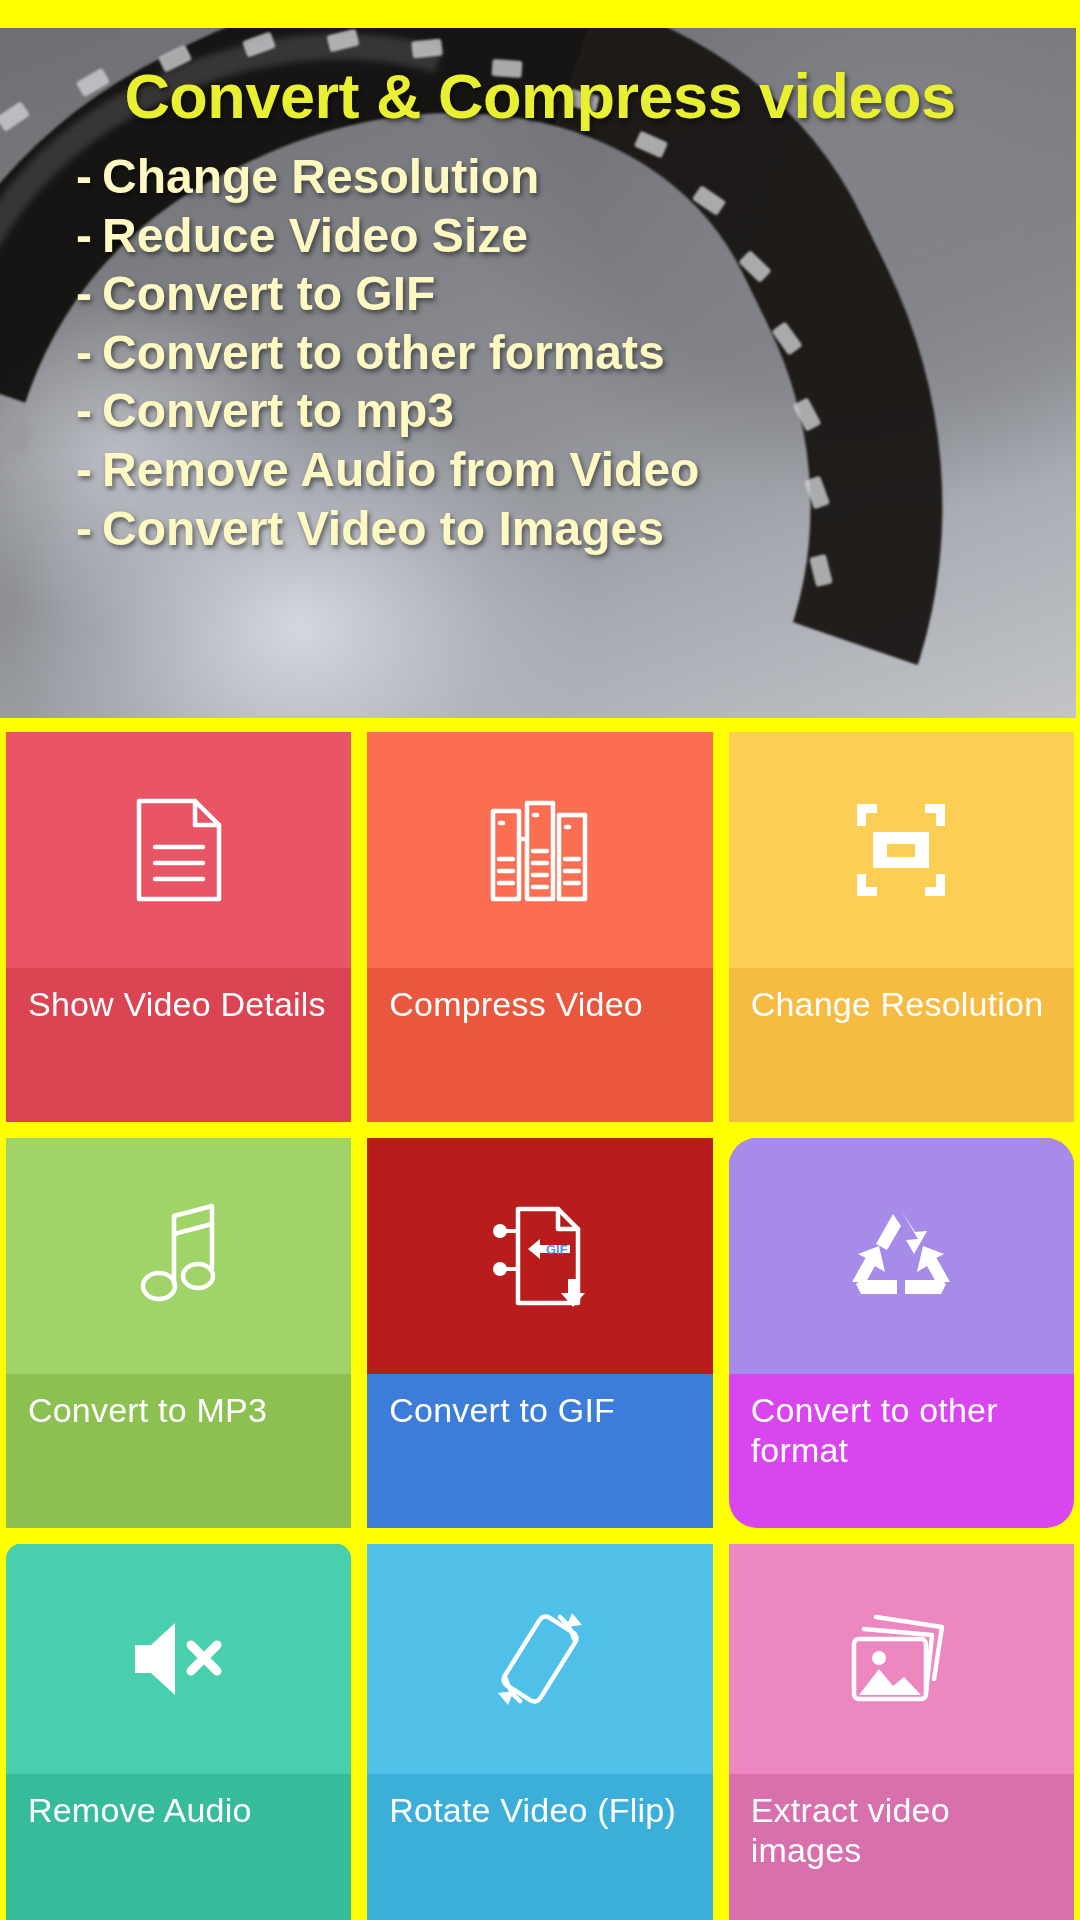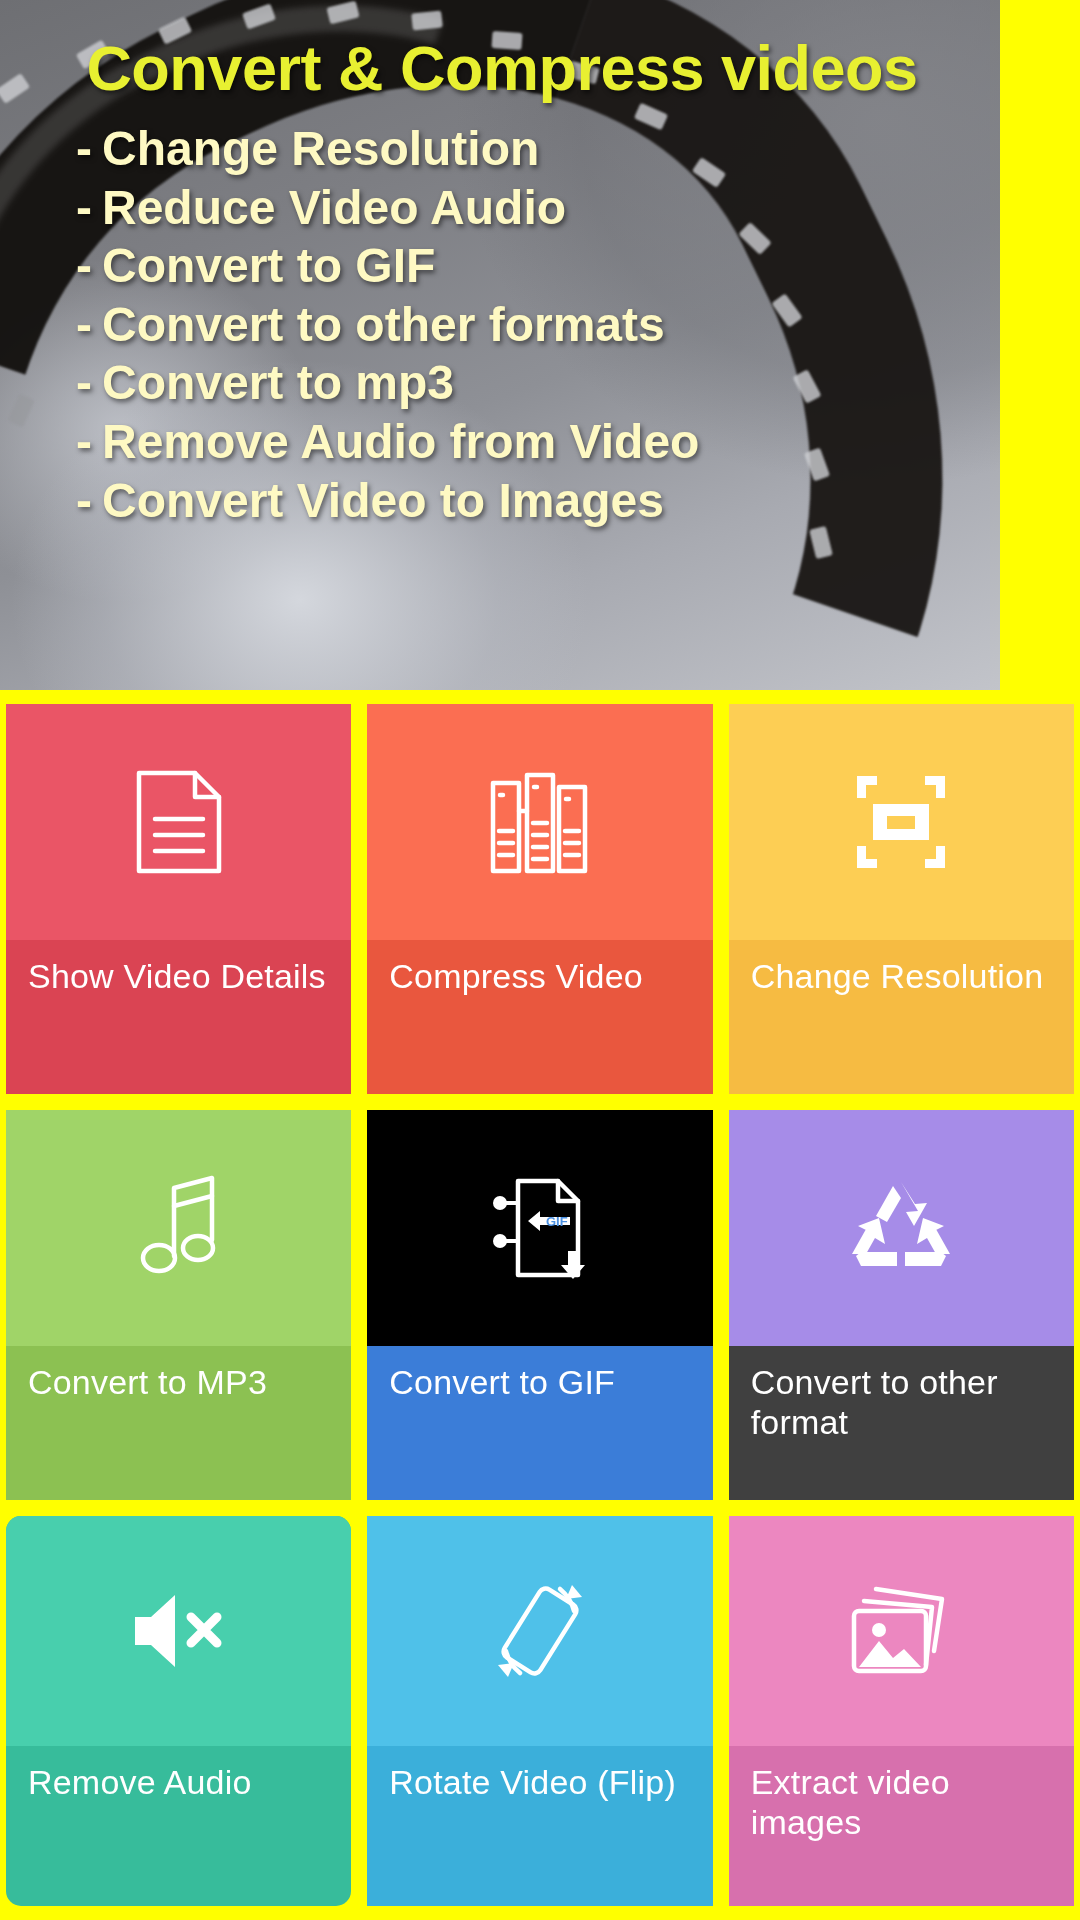--- a/index.html
+++ b/index.html
@@ -6,24 +6,25 @@
   html, body {
     width:1080px; height:1920px;
     font-family:"Liberation Sans", sans-serif;
     background:#ffff00;
     overflow:hidden;
   }
 
   
   .hero{
     position:relative;
-    width:1000px;
+    width:1076px;
     height:690px;
     overflow:hidden;
     background:#7b7b7d;
+    margin-top:28px;
   }
   .hero-bg{
     position:absolute; inset:0;
     background:
       
       radial-gradient(ellipse 360px 300px at 300px 600px, rgba(215,218,224,0.95) 0%, rgba(185,188,196,0.45) 55%, rgba(150,152,160,0) 80%),
       radial-gradient(ellipse 260px 230px at 120px 430px, rgba(205,208,215,0.75) 0%, rgba(180,182,190,0) 75%),
       
       radial-gradient(ellipse 500px 430px at 880px 120px, rgba(130,131,136,0.85) 0%, rgba(92,93,98,0.25) 60%, rgba(70,70,75,0) 85%),
       linear-gradient(160deg,#6e6f73 0%, #7d7e83 30%, #8e9096 55%, #a8aab1 75%, #c2c4ca 100%);
@@ -162,21 +163,21 @@
     <div class="perf" style="left:982px;  top:606px; transform:rotate(70deg);"></div>
     <div class="perf" style="left:986px;  top:684px; transform:rotate(76deg);"></div>
 
     <div class="perf d" style="left:186px;  top:552px; transform:rotate(-66deg);"></div>
   </div>
 
   <div class="hero-txt">
     <div class="hero-title">Convert &amp; Compress videos</div>
     <div class="hero-list">
         <div class="hero-li"><span class="dash">-</span><span>Change Resolution</span></div>
-        <div class="hero-li"><span class="dash">-</span><span>Reduce Video Audio</span></div>
+        <div class="hero-li"><span class="dash">-</span><span>Reduce Video Size</span></div>
         <div class="hero-li"><span class="dash">-</span><span>Convert to GIF</span></div>
         <div class="hero-li"><span class="dash">-</span><span>Convert to other formats</span></div>
         <div class="hero-li"><span class="dash">-</span><span>Convert to mp3</span></div>
         <div class="hero-li"><span class="dash">-</span><span>Remove Audio from Video</span></div>
         <div class="hero-li"><span class="dash">-</span><span>Convert Video to Images</span></div>
       </div>
   </div>
 </div>
 
 <div class="grid">
@@ -221,35 +222,35 @@
           <svg width="94" height="112" viewBox="0 0 94 112">
             <path stroke="currentColor" fill="none" stroke-width="4.5" stroke-linecap="round" stroke-linejoin="round" d="M42 84V16l38-10v62"></path>
             <path stroke="currentColor" fill="none" stroke-width="4.5" stroke-linecap="round" stroke-linejoin="round" d="M42 34l38-10"></path>
             <ellipse stroke="currentColor" fill="none" stroke-width="4.5" stroke-linecap="round" stroke-linejoin="round" cx="27" cy="86" rx="16" ry="13"></ellipse>
             <ellipse stroke="currentColor" fill="none" stroke-width="4.5" stroke-linecap="round" stroke-linejoin="round" cx="66" cy="76" rx="15" ry="12"></ellipse>
           </svg>
         </div>
         <div class="tile-label">Convert to MP3</div>
       </div>
       <div class="tile" style="background: rgb(59, 125, 216);">
-        <div class="tile-icon" style="background: #000000; color: rgb(255, 255, 255);">
+        <div class="tile-icon" style="background: #b91c1c; color: rgb(255, 255, 255);">
           <svg width="104" height="110" viewBox="0 0 104 110">
             <path stroke="currentColor" fill="none" stroke-width="4.5" stroke-linecap="round" stroke-linejoin="round" d="M30 8h40l20 20v74H30z"></path>
             <path stroke="currentColor" fill="none" stroke-width="4.5" stroke-linecap="round" stroke-linejoin="round" d="M70 8v20h20"></path>
             <path stroke="currentColor" fill="none" stroke-width="4" d="M10 30h20M10 68h20"></path>
             <circle cx="12" cy="30" r="7" fill="currentColor"></circle>
             <circle cx="12" cy="68" r="7" fill="currentColor"></circle>
             <path fill="currentColor" d="M52 38l-12 10 12 10v-6h30V44H52z"></path>
             <text x="58" y="53" font-size="13" font-weight="bold" fill="#4a90e2" font-family="'Liberation Sans',sans-serif">GIF</text>
             <path fill="currentColor" d="M80 78h10v14h7L85 106 73 92h7z"></path>
           </svg>
         </div>
         <div class="tile-label">Convert to GIF</div>
       </div>
-      <div class="tile" style="background: #404040;">
+      <div class="tile" style="background: #d946ef; border-radius: 28px;">
         <div class="tile-icon" style="background: rgb(166, 140, 232); color: rgb(255, 255, 255);">
           <svg width="106" height="100" viewBox="0 0 106 100">
             <path fill="currentColor" d="M53 4l17 29-12 1 8 14 13-23-12 1z"></path>
             <path fill="currentColor" d="M45 8L28 38l11 6L53 20 45 8z"></path>
             <path fill="currentColor" d="M22 44L4 76h14l9-16 10 6-6-26-21 8 12 6z"></path>
             <path fill="currentColor" d="M8 78l5 10h36V74H13z"></path>
             <path fill="currentColor" d="M84 44l18 32H88l-9-16-10 6 6-26 21 8-12 6z"></path>
             <path fill="currentColor" d="M98 78l-5 10H57V74h36z"></path>
           </svg>
         </div>

